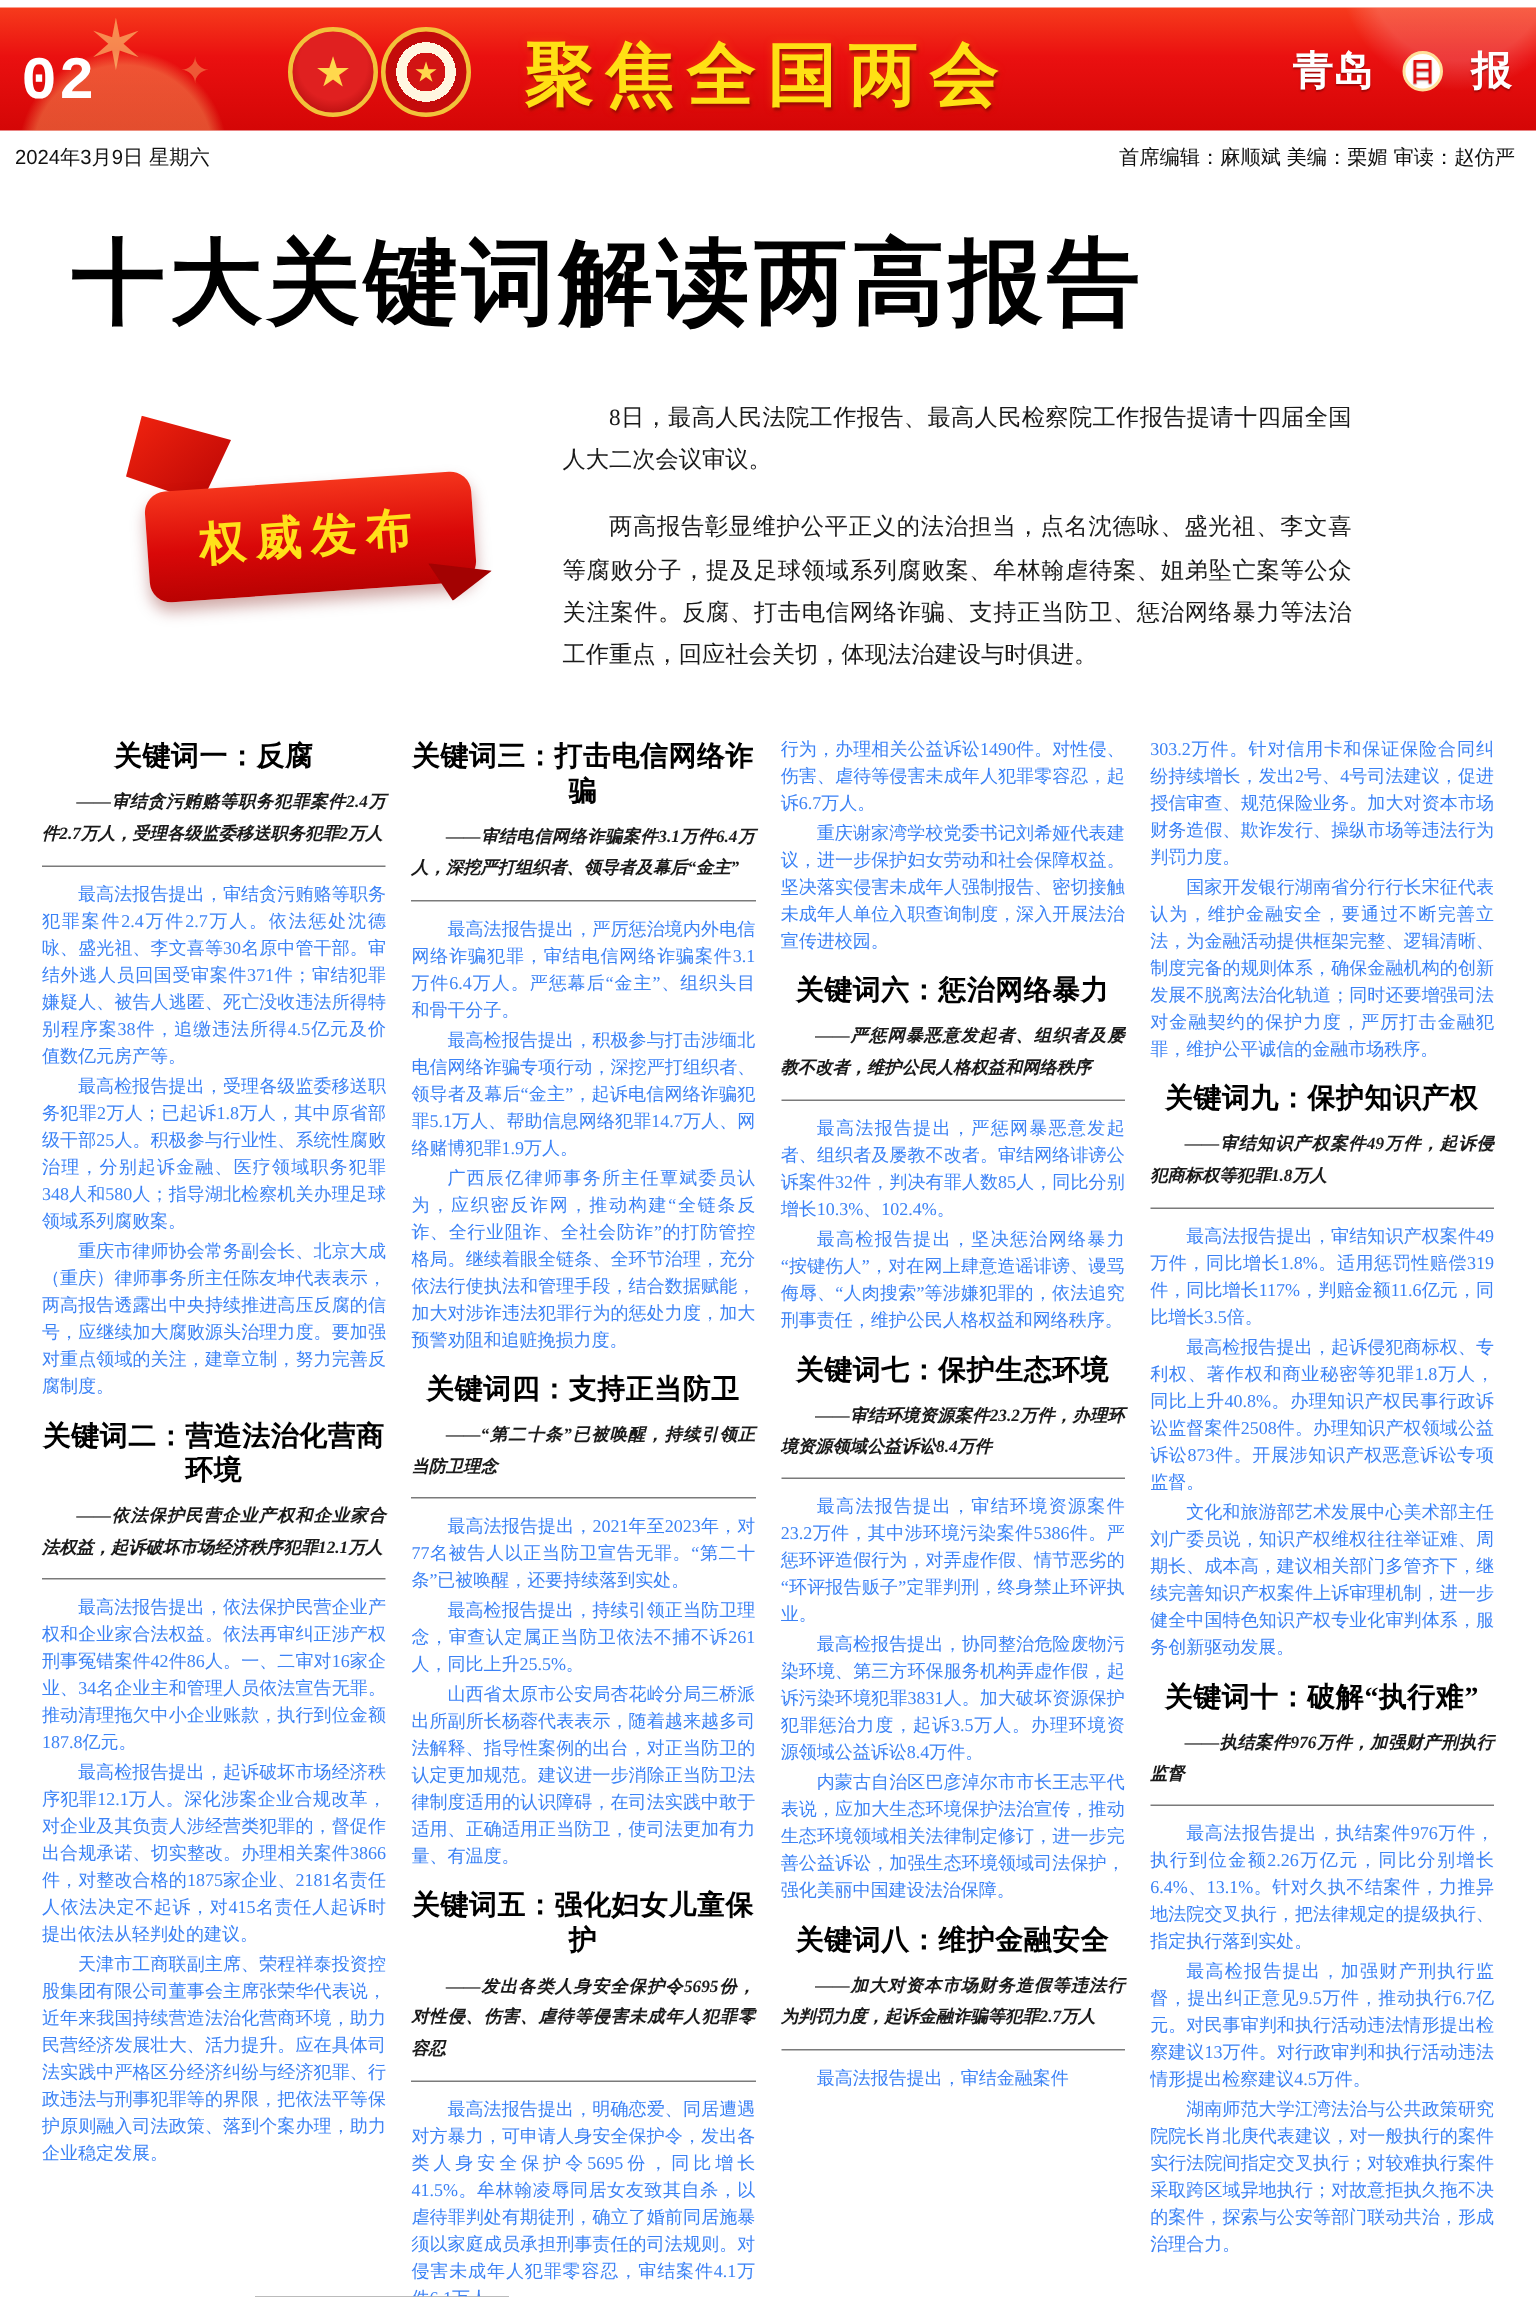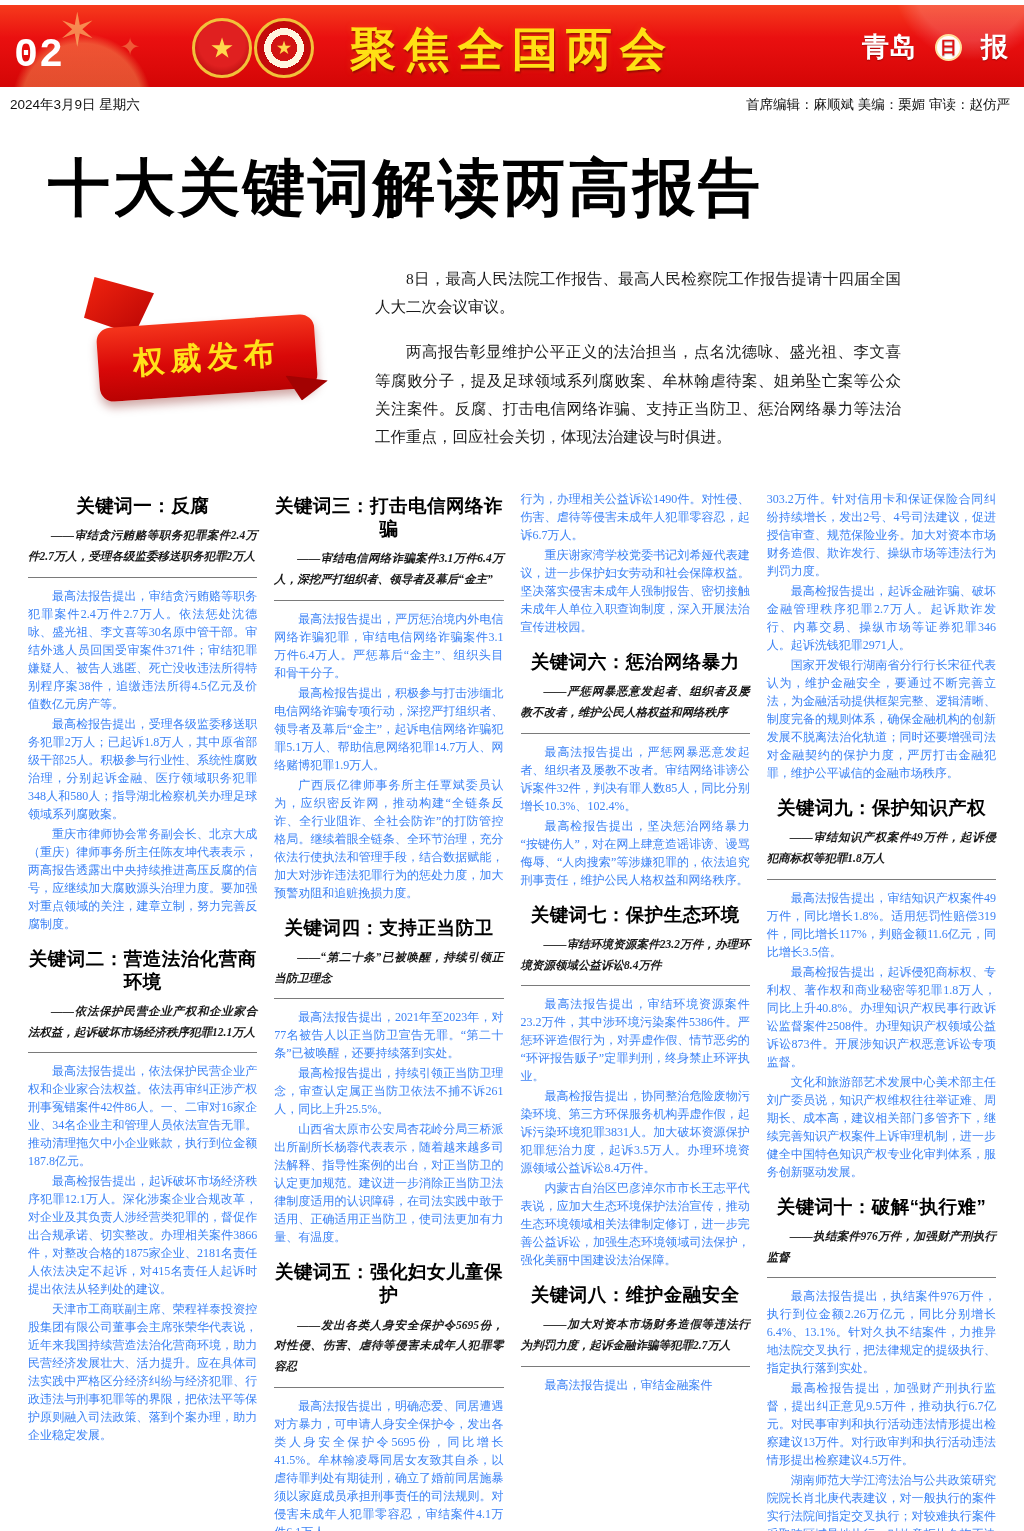--- a/index.html
+++ b/index.html
@@ -77,21 +77,21 @@
   }
   .intro-text{flex:1;font-size:15.5px;line-height:1.82;text-align:justify;}
   .intro-text p{margin:17px;text-indent:2em;}
   
   .columns{
     display:flex;gap:17px;padding:6px 28px 0;height:1146px;overflow:hidden;
     box-sizing:border-box;
   }
   .col{flex:1 1 0;min-width:0;}
   .kw-heading{
-    font-family:Liberation Sans, sans-serif;font-size:18.5px;font-weight:800;
+    font-family:Liberation Serif, serif;font-size:18.5px;font-weight:800;
     text-align:center;margin:14px 0 8px;line-height:1.25;color:#000;letter-spacing:.5px;
   }
   .col .kw-heading:first-child{margin-top:4px;}
   .kw-subtitle{
     font-size:11.5px;font-style:italic;font-weight:600;line-height:1.8;color:#1a1a1a;
     text-indent:2em;text-align:justify;
     border-bottom:1.5px solid #7a7a7a;padding-bottom:10px;margin-bottom:9px;
   }
   .body-para{
     margin:0 0 2px;font-size:12px;line-height:1.5;text-align:justify;text-indent:2em;
@@ -176,21 +176,20 @@
         <div class="kw-subtitle">——审结环境资源案件23.2万件，办理环境资源领域公益诉讼8.4万件</div>
         <p class="body-para">最高法报告提出，审结环境资源案件23.2万件，其中涉环境污染案件5386件。严惩环评造假行为，对弄虚作假、情节恶劣的“环评报告贩子”定罪判刑，终身禁止环评执业。</p>
         <p class="body-para">最高检报告提出，协同整治危险废物污染环境、第三方环保服务机构弄虚作假，起诉污染环境犯罪3831人。加大破坏资源保护犯罪惩治力度，起诉3.5万人。办理环境资源领域公益诉讼8.4万件。</p>
         <p class="body-para">内蒙古自治区巴彦淖尔市市长王志平代表说，应加大生态环境保护法治宣传，推动生态环境领域相关法律制定修订，进一步完善公益诉讼，加强生态环境领域司法保护，强化美丽中国建设法治保障。</p>
         <h3 class="kw-heading">关键词八：维护金融安全</h3>
         <div class="kw-subtitle">——加大对资本市场财务造假等违法行为判罚力度，起诉金融诈骗等犯罪2.7万人</div>
         <p class="body-para">最高法报告提出，审结金融案件</p>
       </div>
     <div class="col">
         <p class="body-para contd">303.2万件。针对信用卡和保证保险合同纠纷持续增长，发出2号、4号司法建议，促进授信审查、规范保险业务。加大对资本市场财务造假、欺诈发行、操纵市场等违法行为判罚力度。</p>
-        <p class="body-para">最高检报告提出，起诉金融诈骗、破坏金融管理秩序犯罪2.7万人。起诉欺诈发行、内幕交易、操纵市场等证券犯罪346人。起诉洗钱犯罪2971人。</p>
         <p class="body-para">国家开发银行湖南省分行行长宋征代表认为，维护金融安全，要通过不断完善立法，为金融活动提供框架完整、逻辑清晰、制度完备的规则体系，确保金融机构的创新发展不脱离法治化轨道；同时还要增强司法对金融契约的保护力度，严厉打击金融犯罪，维护公平诚信的金融市场秩序。</p>
         <h3 class="kw-heading">关键词九：保护知识产权</h3>
         <div class="kw-subtitle">——审结知识产权案件49万件，起诉侵犯商标权等犯罪1.8万人</div>
         <p class="body-para">最高法报告提出，审结知识产权案件49万件，同比增长1.8%。适用惩罚性赔偿319件，同比增长117%，判赔金额11.6亿元，同比增长3.5倍。</p>
         <p class="body-para">最高检报告提出，起诉侵犯商标权、专利权、著作权和商业秘密等犯罪1.8万人，同比上升40.8%。办理知识产权民事行政诉讼监督案件2508件。办理知识产权领域公益诉讼873件。开展涉知识产权恶意诉讼专项监督。</p>
         <p class="body-para">文化和旅游部艺术发展中心美术部主任刘广委员说，知识产权维权往往举证难、周期长、成本高，建议相关部门多管齐下，继续完善知识产权案件上诉审理机制，进一步健全中国特色知识产权专业化审判体系，服务创新驱动发展。</p>
         <h3 class="kw-heading">关键词十：破解“执行难”</h3>
         <div class="kw-subtitle">——执结案件976万件，加强财产刑执行监督</div>
         <p class="body-para">最高法报告提出，执结案件976万件，执行到位金额2.26万亿元，同比分别增长6.4%、13.1%。针对久执不结案件，力推异地法院交叉执行，把法律规定的提级执行、指定执行落到实处。</p>
         <p class="body-para">最高检报告提出，加强财产刑执行监督，提出纠正意见9.5万件，推动执行6.7亿元。对民事审判和执行活动违法情形提出检察建议13万件。对行政审判和执行活动违法情形提出检察建议4.5万件。</p>

